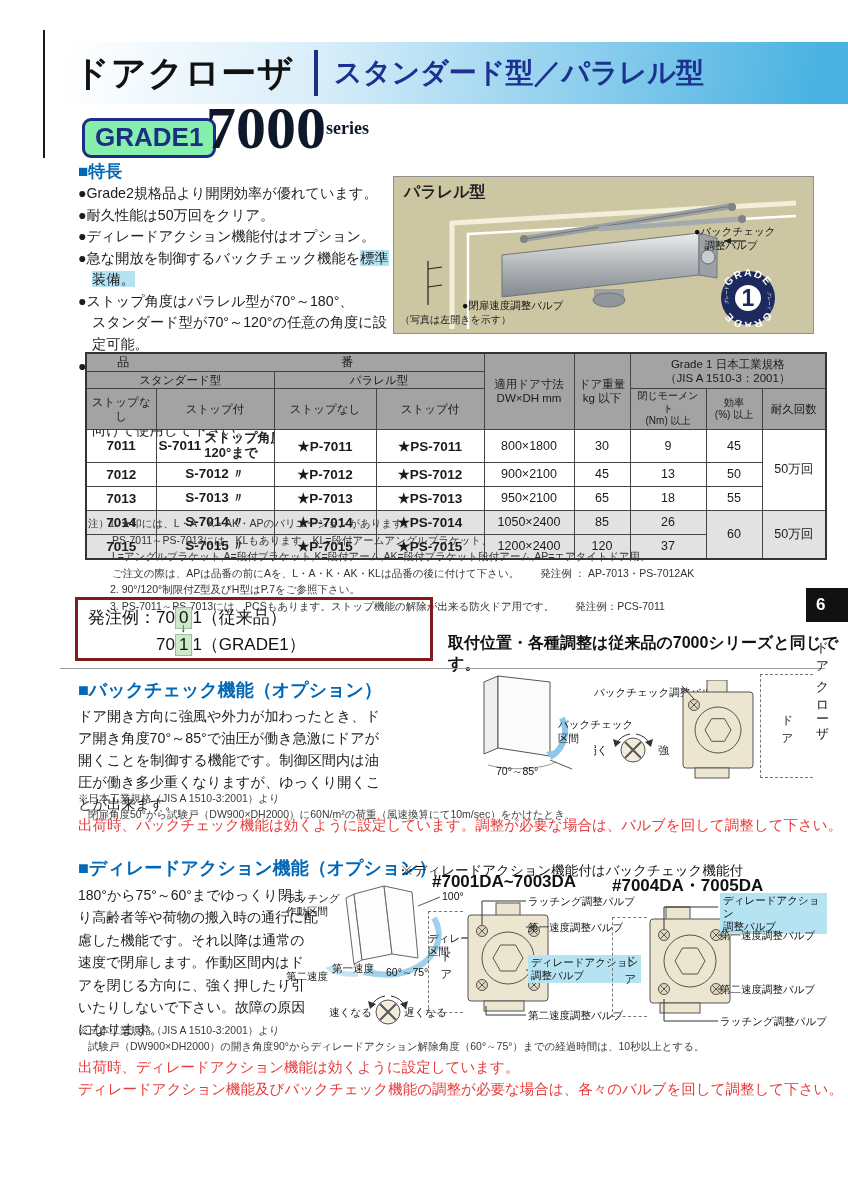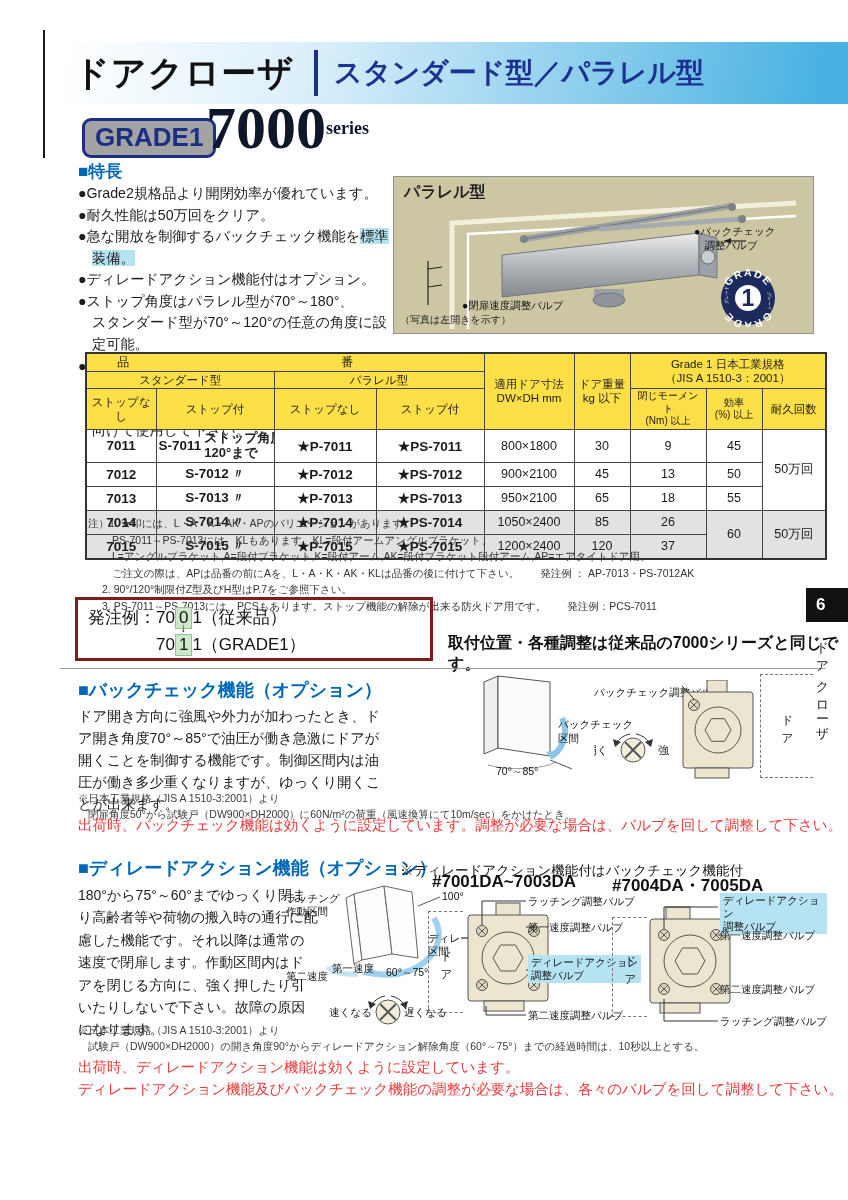--- a/index.html
+++ b/index.html
@@ -8,50 +8,50 @@
   .abs{position:absolute}
   .pre{white-space:pre-line}
   
   #left-rule{left:43px;top:30px;width:2px;height:128px;background:#1a1a1a}
   #header-band{left:48px;top:42px;width:800px;height:62px;display:flex;align-items:center;
     background:linear-gradient(100deg,#ffffff 2%,#d9eefa 34%,#49b2e2 96%)}
   .band-title{margin-left:26px;font-size:35px;font-weight:bold;color:#111;letter-spacing:1px}
   .band-divider{width:4px;height:46px;background:#1c2f87;margin:0 16px 0 20px}
   .band-subtitle{font-size:28px;font-weight:bold;color:#1c3190}
   #grade1-badge{left:82px;top:118px;border:3px solid #1c2f87;border-radius:9px;padding:1px 10px 2px;
-    font-size:26px;font-weight:bold;color:#1c2f87;background:#a3a3a3}
+    font-size:26px;font-weight:bold;color:#1c2f87;background:#86efac}
   #series-7000{left:206px;top:98px;color:#0f172a;font-family:"Liberation Serif",serif;display:flex;align-items:center}
   #series-7000 .num{font-size:60px;font-weight:bold;line-height:1}
   #series-7000 .suf{font-size:18px;font-weight:bold}
   
   #features-heading{left:78px;top:160px;font-size:17px;font-weight:bold;color:#0068b7}
   #features-list{left:78px;top:183px;width:320px;font-size:14.2px;line-height:1.52;color:#1c1c1c;
     list-style:none;margin:0;padding:0}
   #features-list li{padding-left:14px;text-indent:-14px}
   .hl-cyan{background:#b5e3f2}
   
   #photo-box{left:393px;top:176px;width:419px;height:156px;background:#cdc6a2;border:1px solid #909090}
   #photo-title{left:10px;top:5px;font-size:16px;font-weight:bold;color:#222}
   .photo-label{font-size:10.5px;line-height:1.3;color:#111}
   #photo-caption{left:6px;top:136px;font-size:10px;color:#222}
   
   #spec-table{left:85px;top:352px}
   table{border-collapse:collapse;table-layout:fixed;width:740px;border:2px solid #333}
   th,td{border:1px solid #444;text-align:center;padding:1px 2px;overflow:hidden}
-  thead th{background:#fde047;font-weight:normal;font-size:11.5px;line-height:1.25}
+  thead th{background:#a3a3a3;font-weight:normal;font-size:11.5px;line-height:1.25}
   th.spread{letter-spacing:100px;font-size:12px}
   tbody td{font-size:12.5px;height:21px}
   tbody td.bold{font-weight:bold;font-size:13.5px}
   tbody tr.gray td{background:#e2e2e2}
   td.scell{white-space:nowrap}
   .snote{font-size:13px;line-height:1.15;display:inline-block;vertical-align:middle;
     text-align:left;margin-left:3px;color:#222}
   
   #notes{left:88px;top:515px;font-size:10.5px;line-height:1.58;color:#333}
-  .nl1{margin-left:24px}.nl2{margin-left:14px}
+  .nl1{margin-left:24px}.nl2{margin-left:22px}
   
   #order-box{left:75px;top:597px;width:352px;height:58px;border:3px solid #7f1d1d;font-size:17px;color:#111}
   .odigit{display:inline-block;background:#cfe7ca;border:1px solid #96c096;padding:0 3px;line-height:1.15}
   #order-l1{position:absolute;left:10px;top:6px}
   #order-arrow{position:absolute;left:97px;top:21px;width:16px;text-align:center;font-size:12px}
   #order-l2{position:absolute;left:78px;top:33px}
   #order-side-text{left:448px;top:633px;font-size:16px;font-weight:bold;color:#111}
   #divider1{left:60px;top:668px;width:765px;height:1px;background:#9a9a9a}
   
   .sec-heading{font-size:18px;font-weight:bold;color:#0068b7}
@@ -104,22 +104,22 @@
 <div class="abs" id="grade1-badge">GRADE1</div>
 <div class="abs" id="series-7000">
   <span class="num">7000</span>
     <span class="suf">series</span>
 </div>
 
 <div class="abs" id="features-heading">■特長</div>
 <ul class="abs" id="features-list">
   <li><span class="pre">●Grade2規格品より開閉効率が優れています。</span></li>
   <li><span class="pre">●耐久性能は50万回をクリア。</span></li>
+  <li><span class="pre">●ディレードアクション機能付はオプション。</span></li>
   <li><span>●急な開放を制御するバックチェック機能を</span><span class="hl-cyan">標準装備。</span></li>
-  <li><span class="pre">●ディレードアクション機能付はオプション。</span></li>
   <li><span class="pre">●ストップ角度はパラレル型が70°～180°、
 スタンダード型が70°～120°の任意の角度に設定可能。</span></li>
   <li><span class="pre">●左右兼用タイプ。
 本体を上下転倒し、閉扉速度調整バルブを吊元側に
 向けて使用して下さい。</span></li>
 </ul>
 
 <div class="abs" id="photo-box">
   <svg width="419" height="156" style="position:absolute;left:0;top:0">
     <defs>

